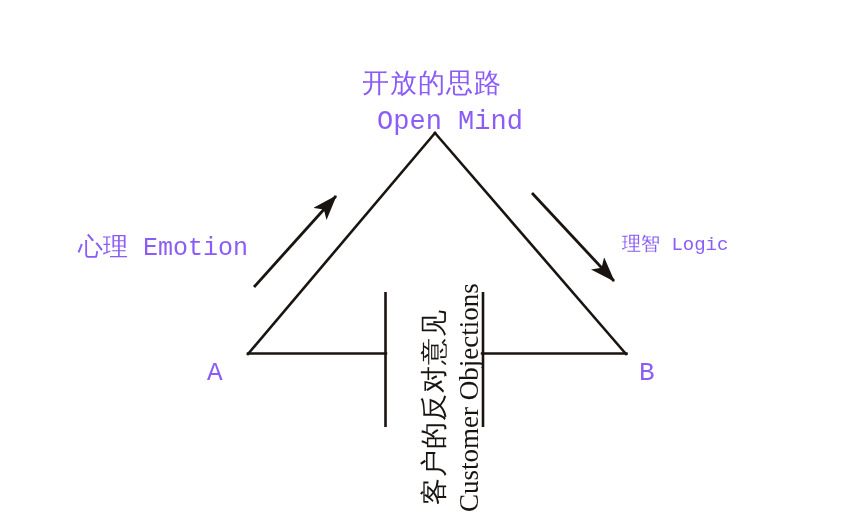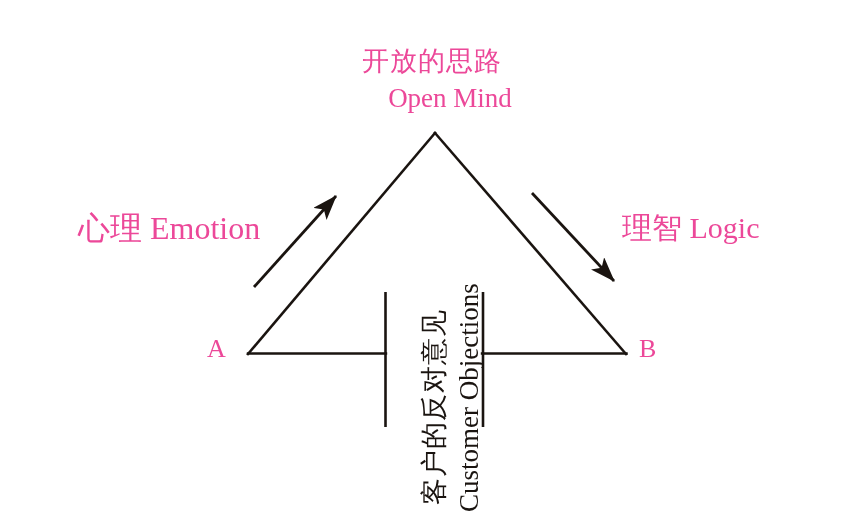--- a/index.html
+++ b/index.html
@@ -25,23 +25,24 @@
     position: absolute;
     left: 0;
     top: 0;
     width: 864px;
     height: 530px;
     display: block;
   }
   .lbl {
     position: absolute;
     white-space: nowrap;
-    color: #ec4899;
-    font-family: Liberation Serif, serif;
+    color: #8b5cf6;
+    font-family: Liberation Mono, monospace;
     line-height: 1.18;
+    margin-top: 24px;
   }
 
   
   #apex-label {
     left: 0;
     top: 46px;
     width: 864px;
     text-align: center;
     font-size: 27px;
   }
@@ -53,26 +54,26 @@
   }
   #apex-label .en {
     margin-top: 5px;
     padding-left: 36px;
   }
 
   
   #emotion-label {
     left: 78px;
     top: 210px;
-    font-size: 32px;
+    font-size: 25px;
   }
   #logic-label {
     left: 622px;
     top: 210px;
-    font-size: 30px;
+    font-size: 19px;
   }
 
   
   #vertex-a-label {
     left: 207px;
     top: 334px;
     font-size: 26px;
   }
   #vertex-b-label {
     left: 639px;

